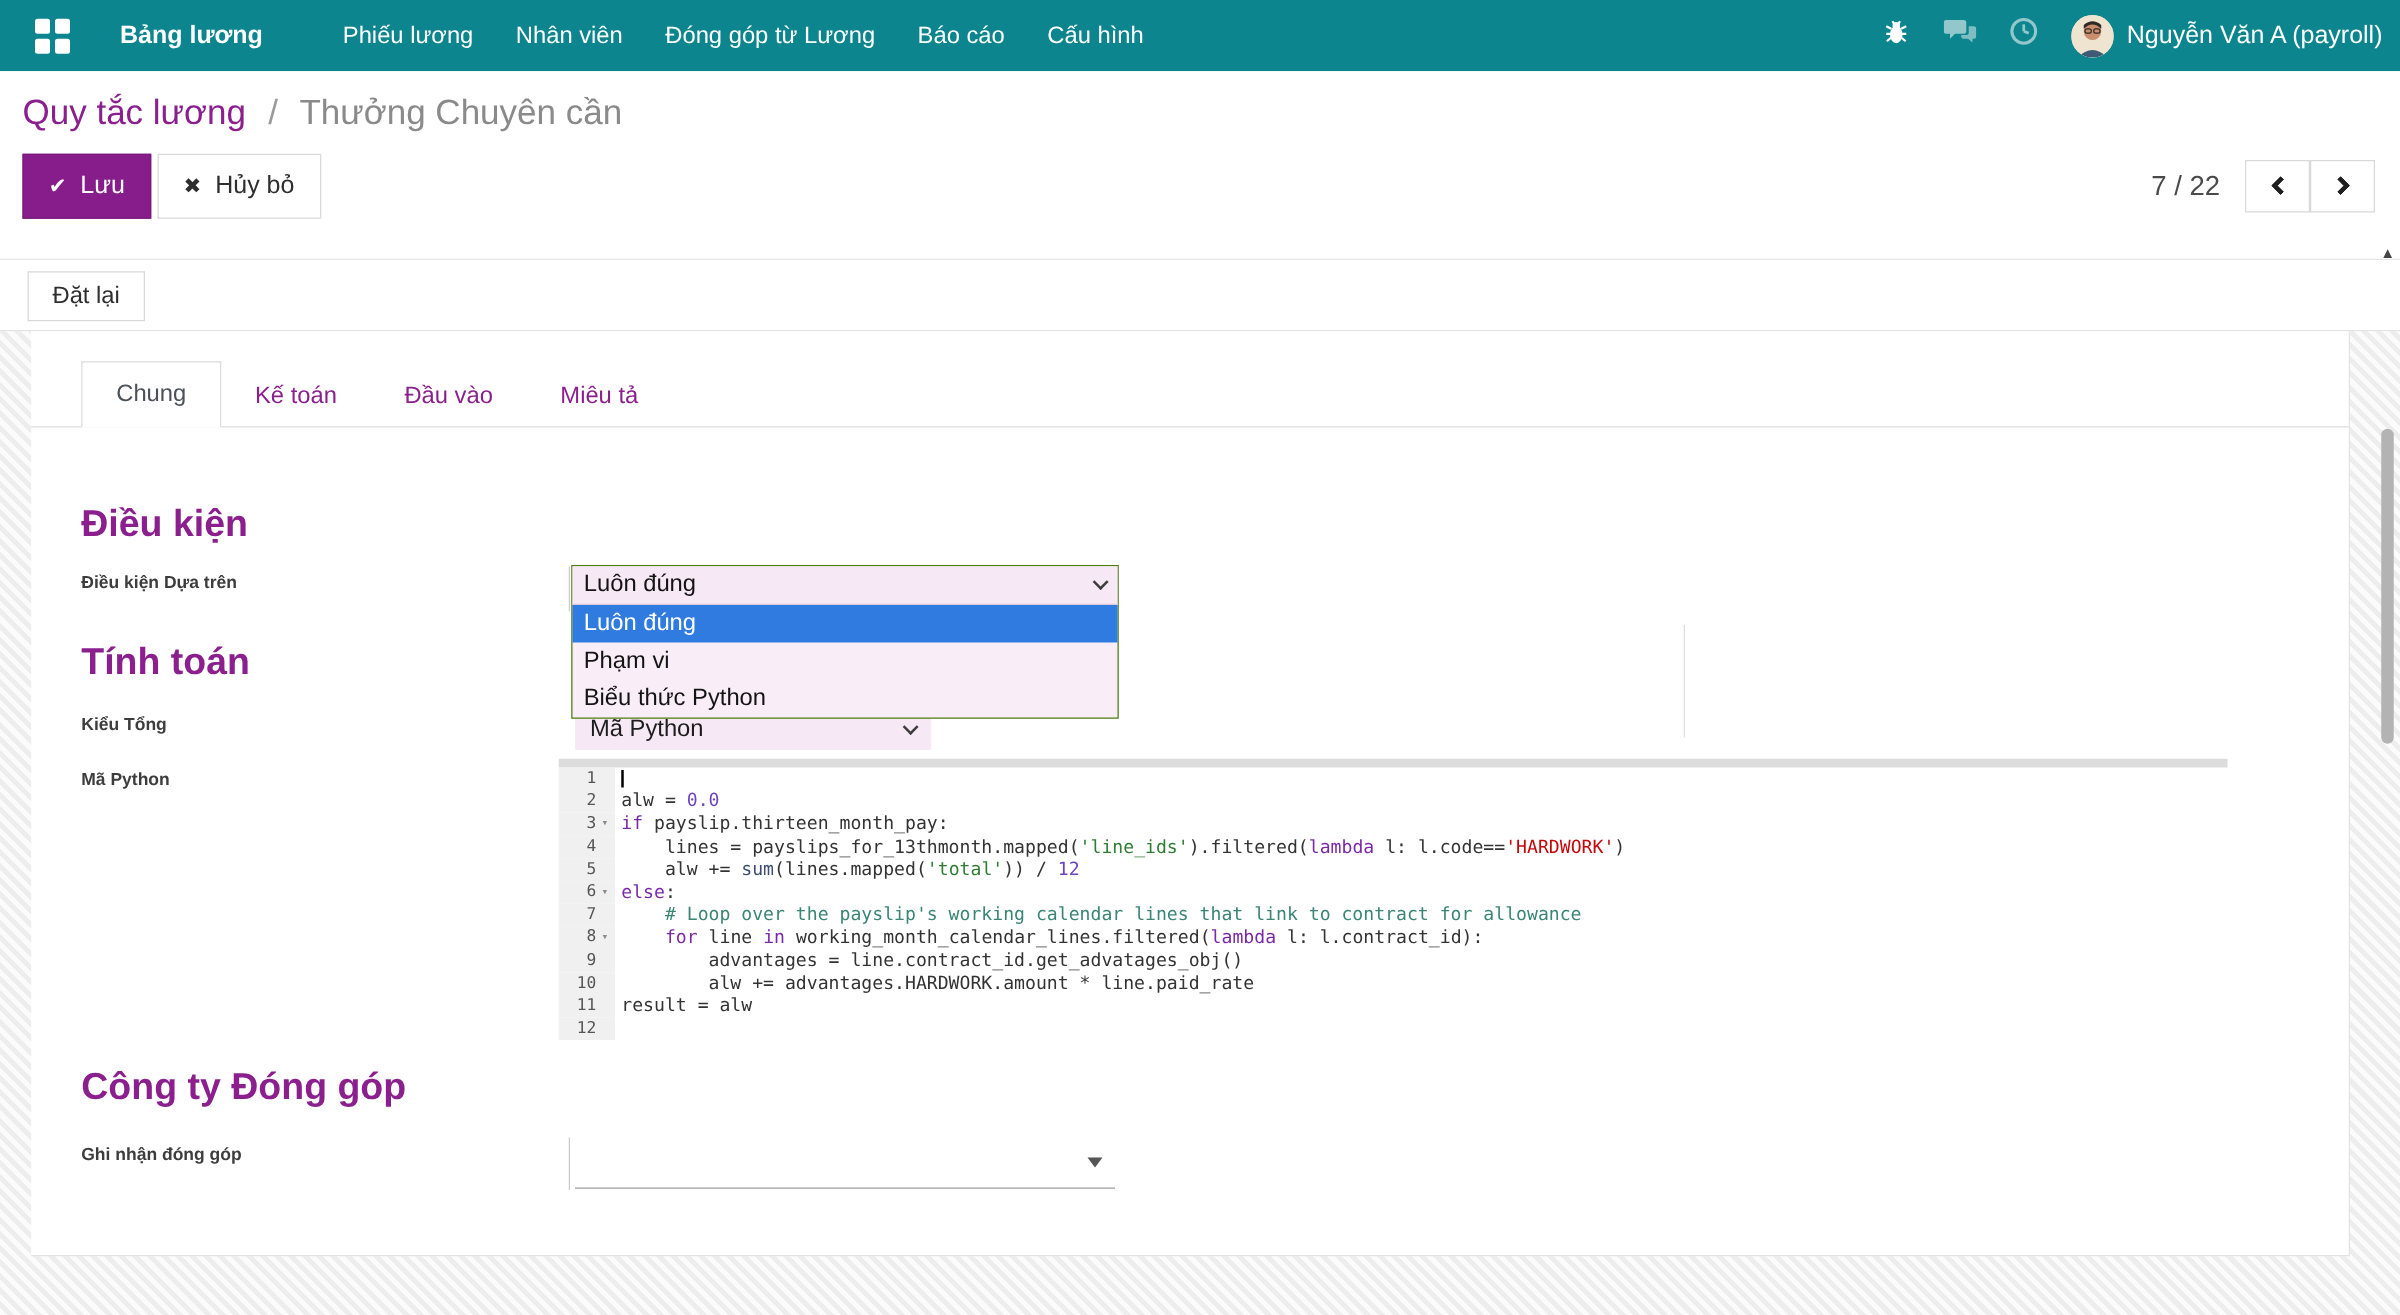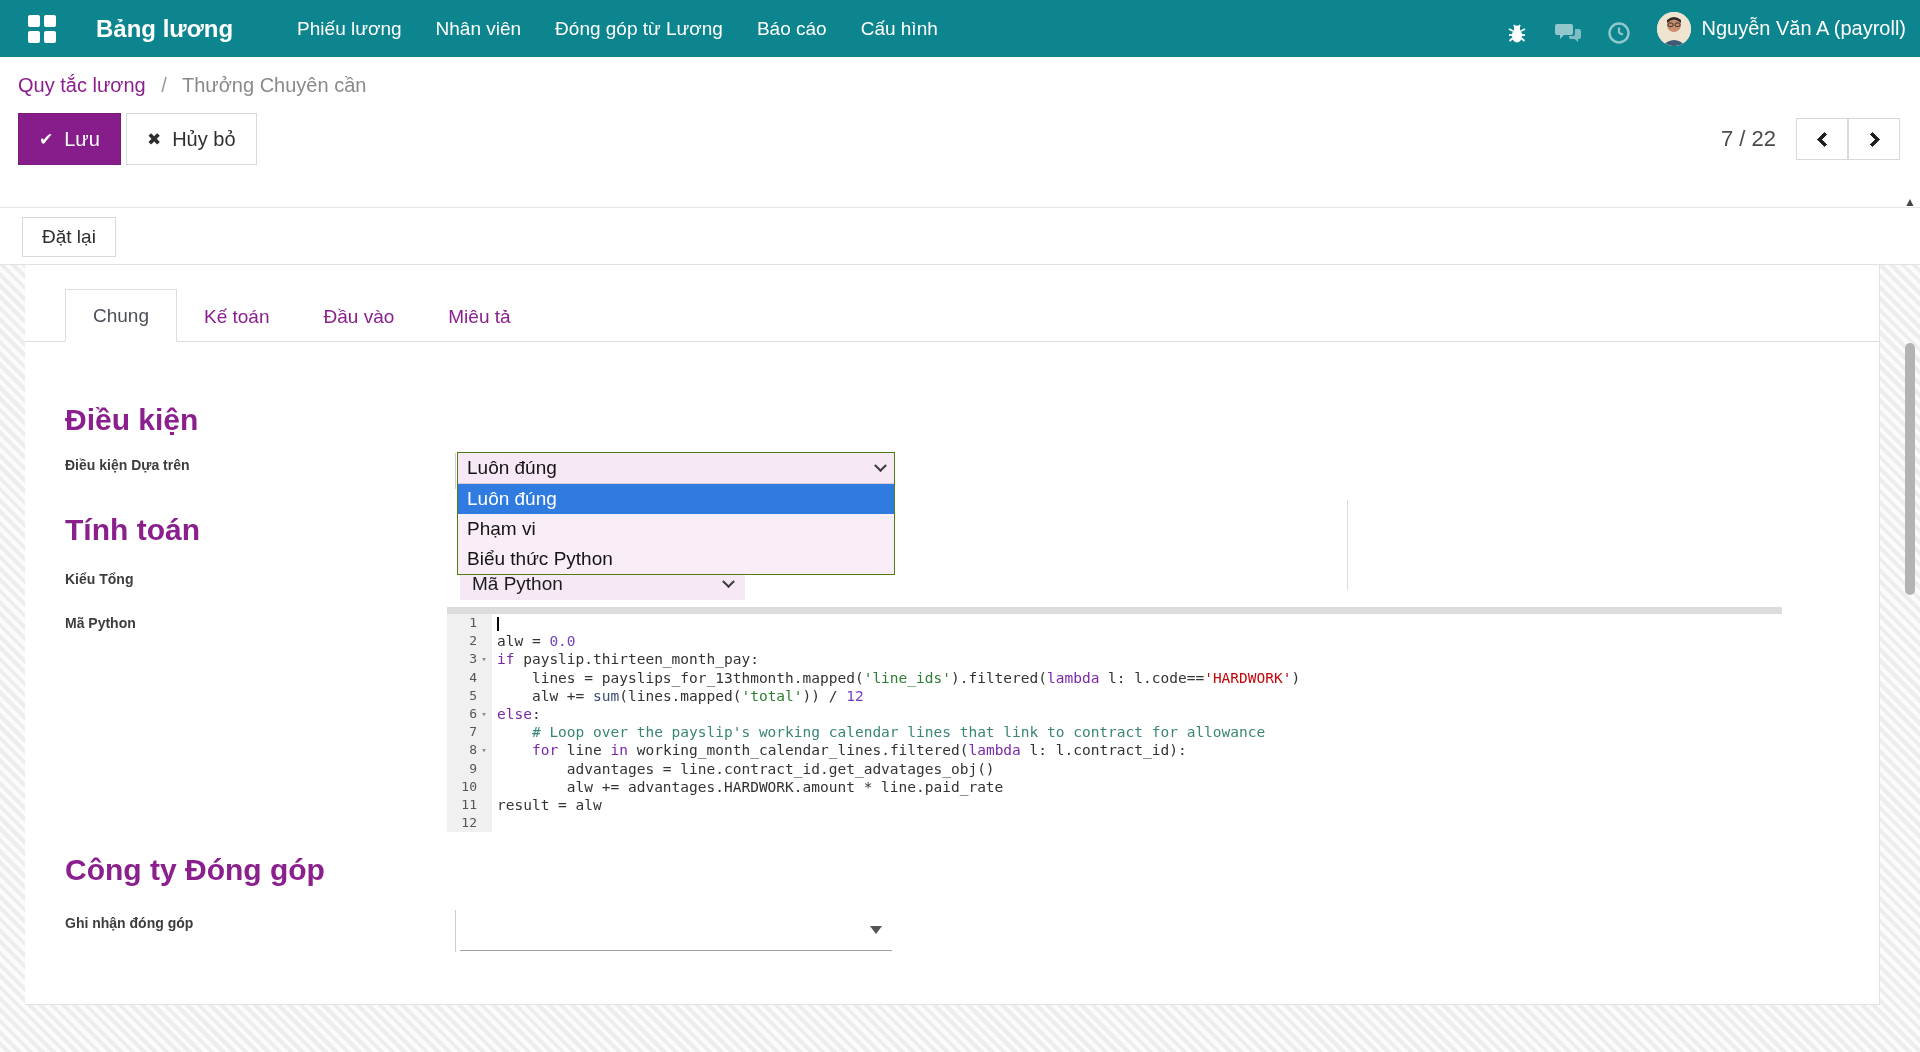--- a/index.html
+++ b/index.html
@@ -4,33 +4,33 @@
 <style>
   *{box-sizing:border-box;margin:0;padding:0}
   html,body{background:#e9e9e9}
   body{font-family:"Liberation Sans",sans-serif}
   .app{position:relative;width:1920px;height:1052px;background:#fff;overflow:hidden;color:#333}
 
   
   .navbar{position:absolute;left:0;top:0;width:100%;height:57px;background:#0d858e;display:flex;align-items:center;color:#fff;padding:0 14px 0 28px}
   .apps-icon{width:28px;height:28px;display:grid;grid-template-columns:12px 12px;grid-template-rows:12px 12px;gap:4px;margin-right:40px;cursor:pointer}
   .apps-icon i{background:#fff;border-radius:2px}
-  .brand{font-size:24px;font-weight:700;margin-right:64px;white-space:nowrap}
+  .brand{font-size:20px;font-weight:700;margin-right:64px;white-space:nowrap}
   .nav-menus{display:flex;gap:34px;font-size:19px}
   .nav-menu{cursor:pointer;white-space:nowrap}
-  .nav-right{margin-left:auto;display:flex;align-items:flex-end;gap:25px}
+  .nav-right{margin-left:auto;display:flex;align-items:flex-start;gap:25px}
   .navicon{width:26px;height:26px;display:flex;align-items:center;justify-content:center;cursor:pointer}
   .dim{opacity:.55}
   .userbox{display:flex;align-items:center;gap:10px;cursor:pointer}
   .avatar{width:34px;height:34px;border-radius:50%;overflow:hidden;background:#efe4cf;flex:0 0 auto}
   .username{font-size:20px;white-space:nowrap}
 
   
   .control-panel{position:absolute;top:57px;left:0;width:100%;height:151px;background:#fff;border-bottom:1px solid #e6e6e6;padding:16px 16px 0 18px}
-  .breadcrumb{font-size:20px;line-height:1.2}
+  .breadcrumb{font-size:28px;line-height:1.2}
   .crumb-link{color:#8a1f8d;cursor:pointer}
   .crumb-sep{color:#9a9a9a;margin:0 10px}
   .crumb-current{color:#8a8a8a}
   .button-row{margin-top:16px;display:flex;align-items:center}
   .btn{font-size:20px;height:52px;display:inline-flex;align-items:center;gap:11px;padding:0 20px;border:1px solid #d9d9d9;background:#fff;color:#2e2e2e;cursor:pointer}
   .btn-primary{background:#871c8b;border-color:#7a1a7e;color:#fff}
   .btn .bicon{font-size:17px;line-height:1}
   .btn + .btn{margin-left:5px}
   .pager{margin-left:auto;display:flex;align-items:center;gap:20px;padding-right:4px}
   .pager-count{font-size:22px;color:#4a4a4a}

